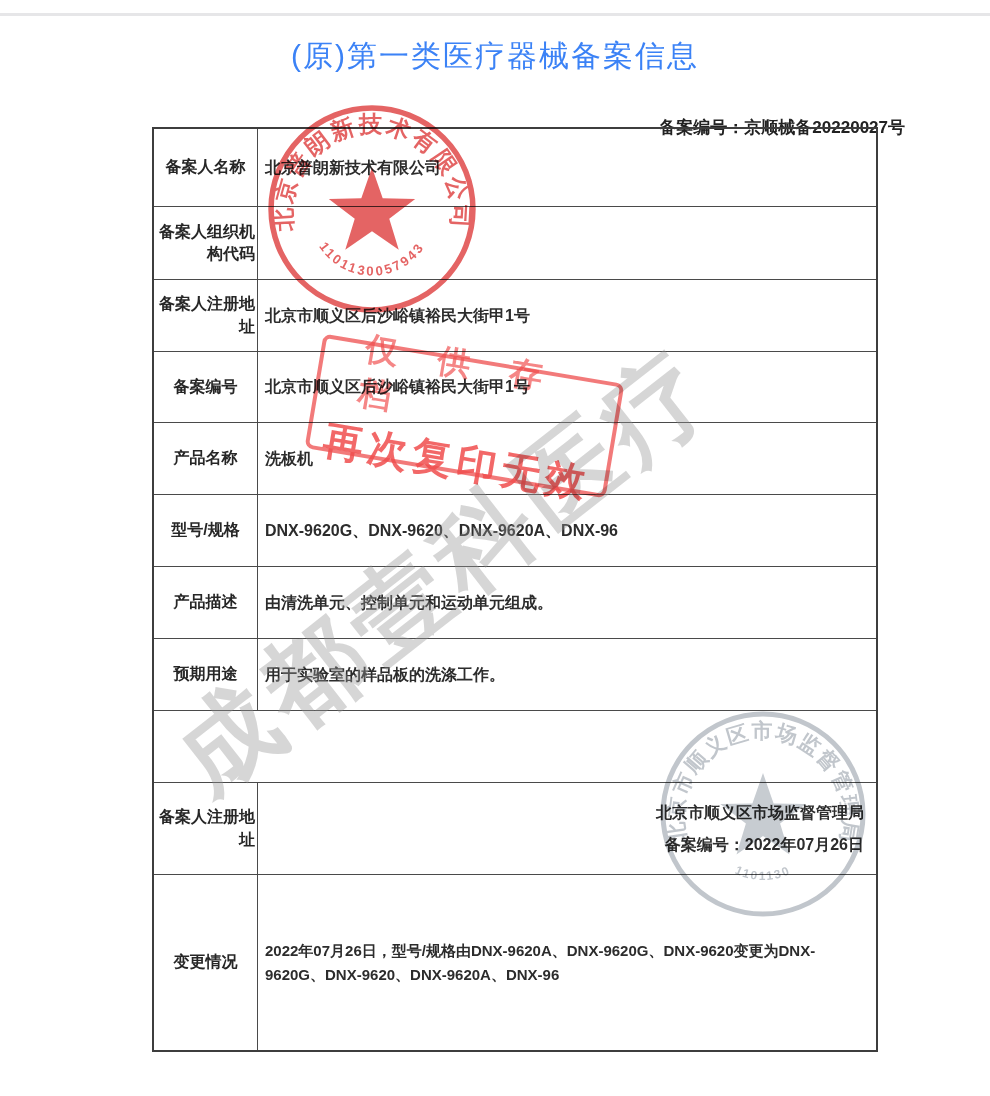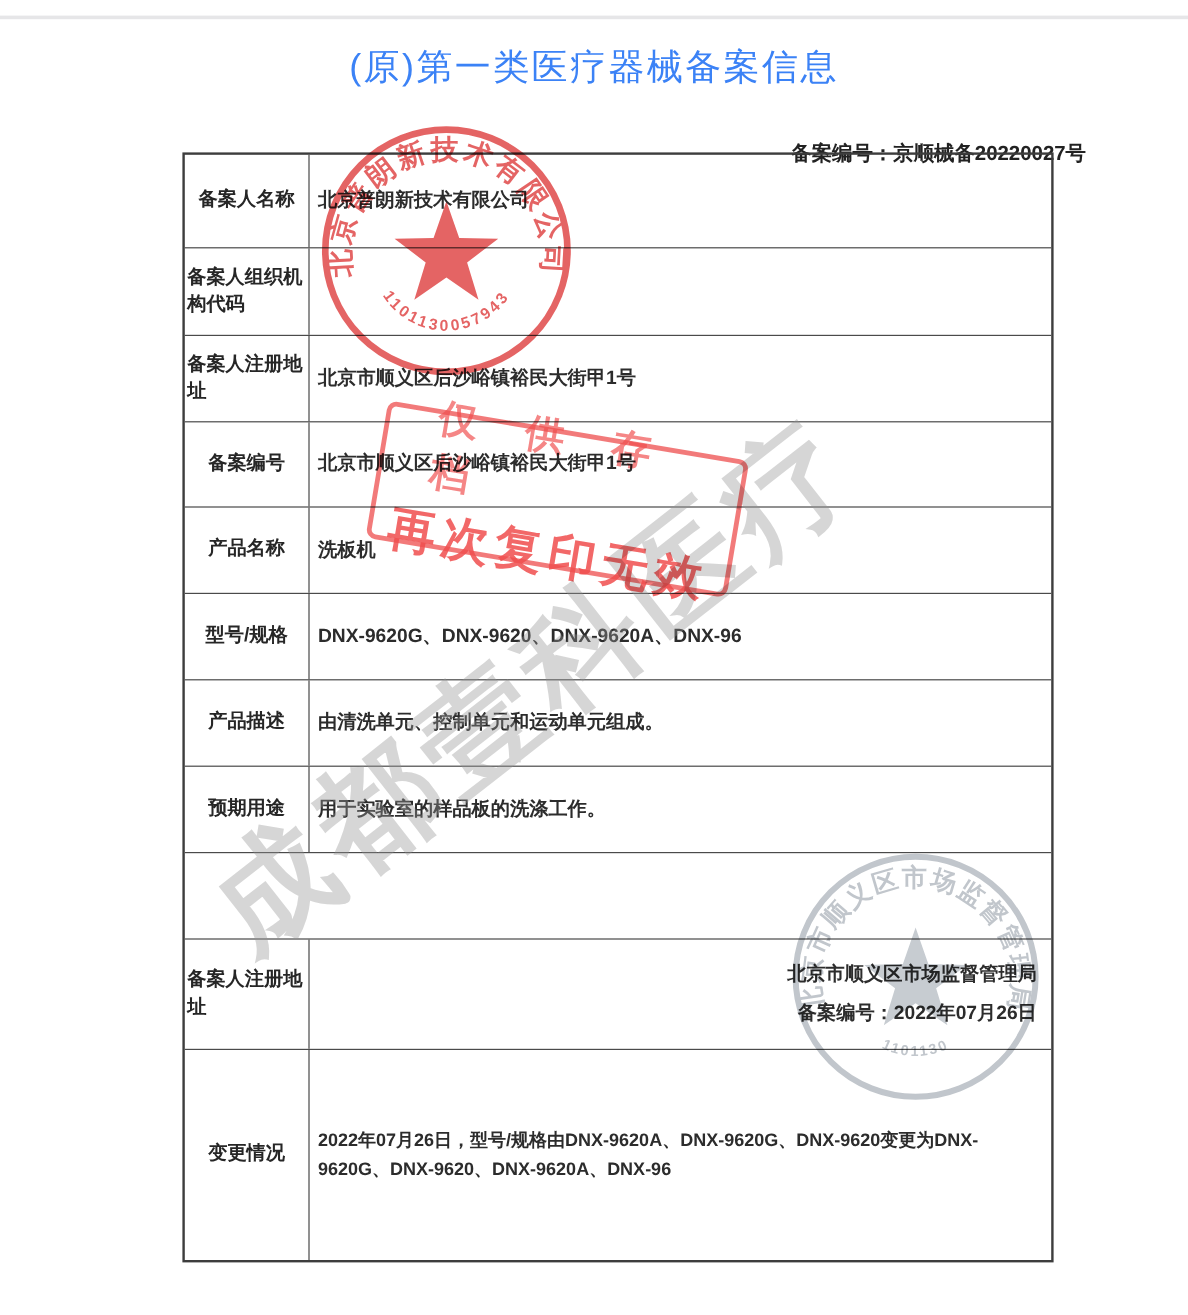--- a/index.html
+++ b/index.html
@@ -17,21 +17,21 @@
     font-size:17px;font-weight:700;color:#222;margin-top:16px;
   }
   .doc-table{
     position:absolute;left:152px;top:127px;width:726px;
     border:2px solid #3d3d3d;box-sizing:border-box;background:transparent;
   }
   .row{display:flex;box-sizing:border-box;}
   .row + .row{border-top:1.5px solid #4a4a4a;}
   .lbl{
     width:104px;flex:0 0 104px;border-right:1.5px solid #4a4a4a;box-sizing:border-box;
-    display:flex;align-items:center;justify-content:center;text-align:left;
+    display:flex;align-items:center;justify-content:center;text-align:right;
     font-size:16px;font-weight:700;color:#262626;line-height:1.4;padding:0 2px;
   }
   .val{
     flex:1;display:flex;align-items:center;padding:0 7px;
     font-size:16px;font-weight:600;color:#2c2c2c;line-height:1.45;
   }
   .r1{height:77px}.r2{height:73px}.r3{height:72px}.r4{height:71px}
   .r5{height:72px}.r6{height:72px}.r7{height:72px}.r8{height:72px}
   .r9{height:72px}.r10{height:92px}.r11{height:176px}
   .r10 .val{flex-direction:column;align-items:flex-end;justify-content:center;

